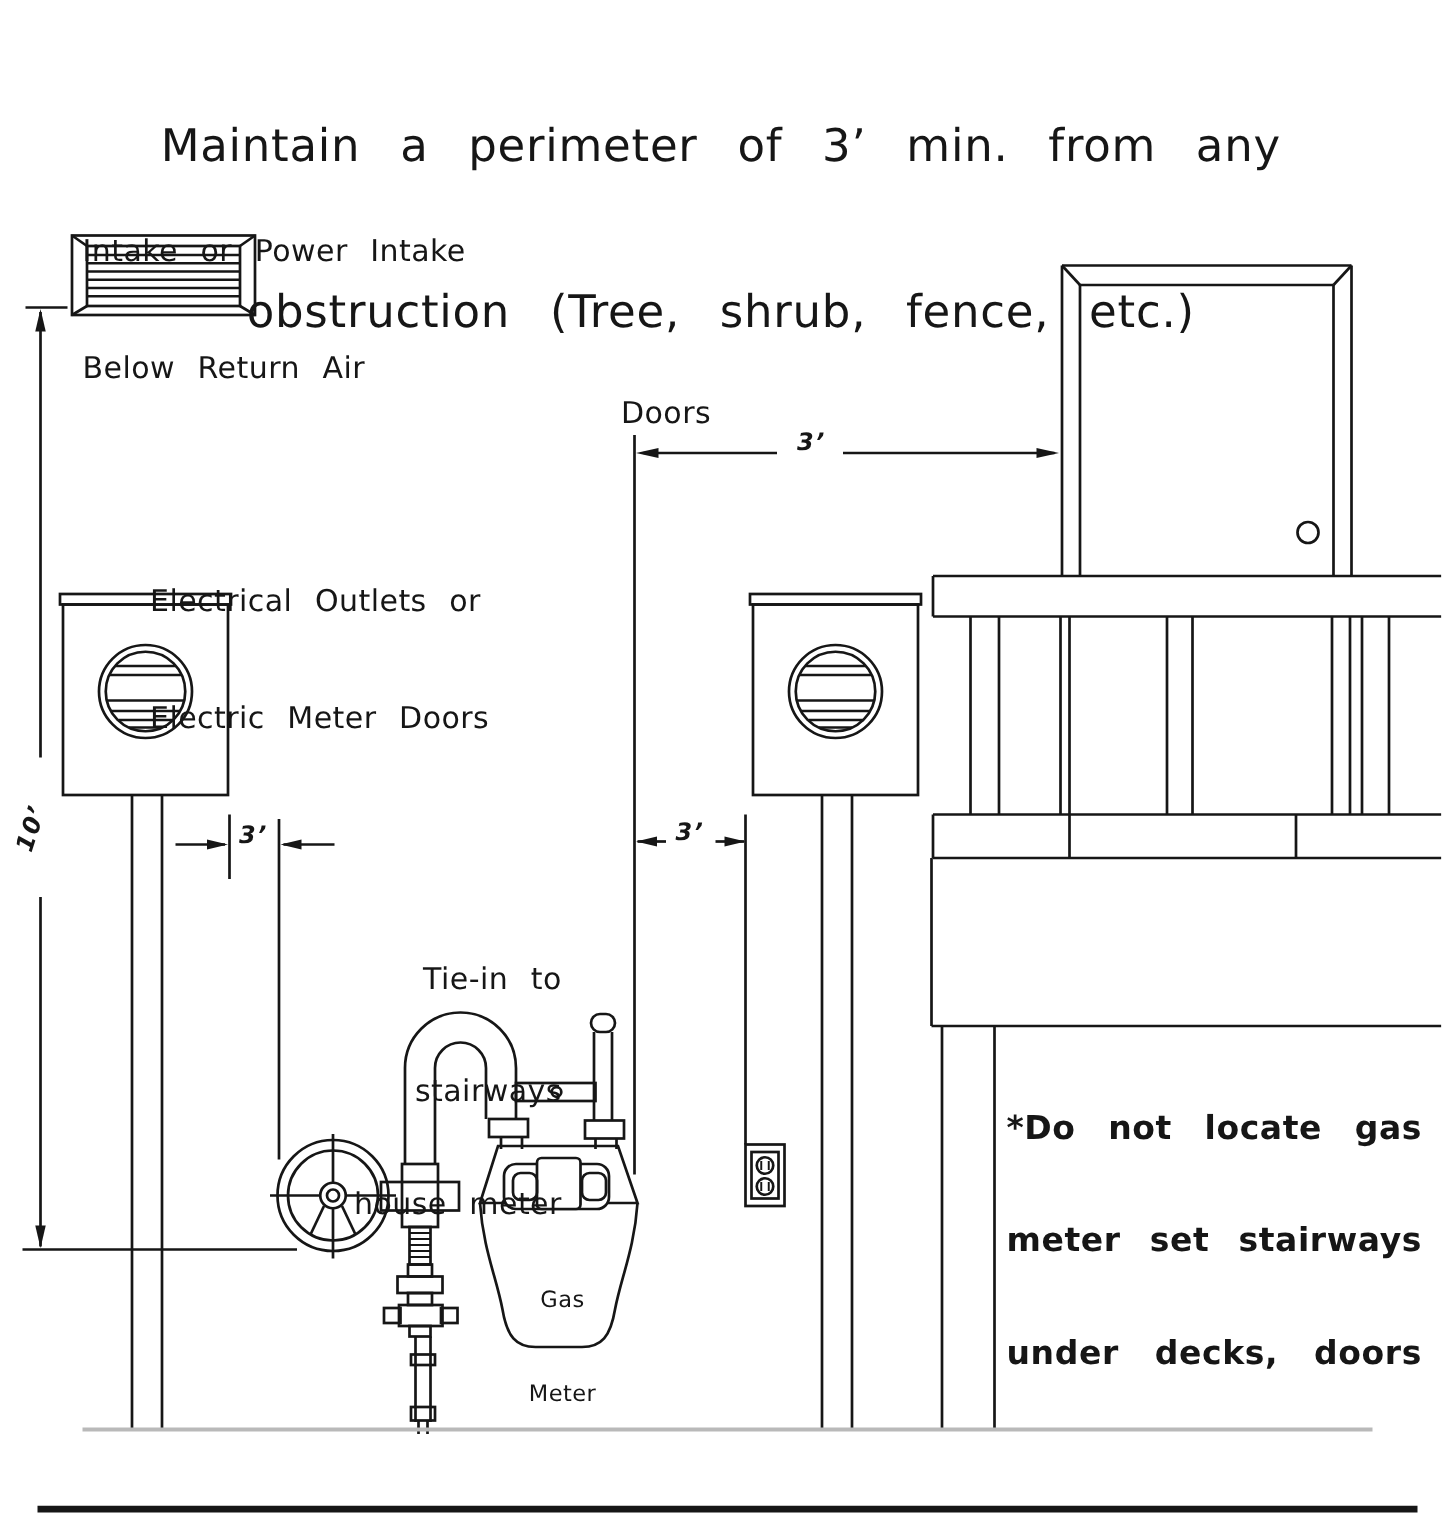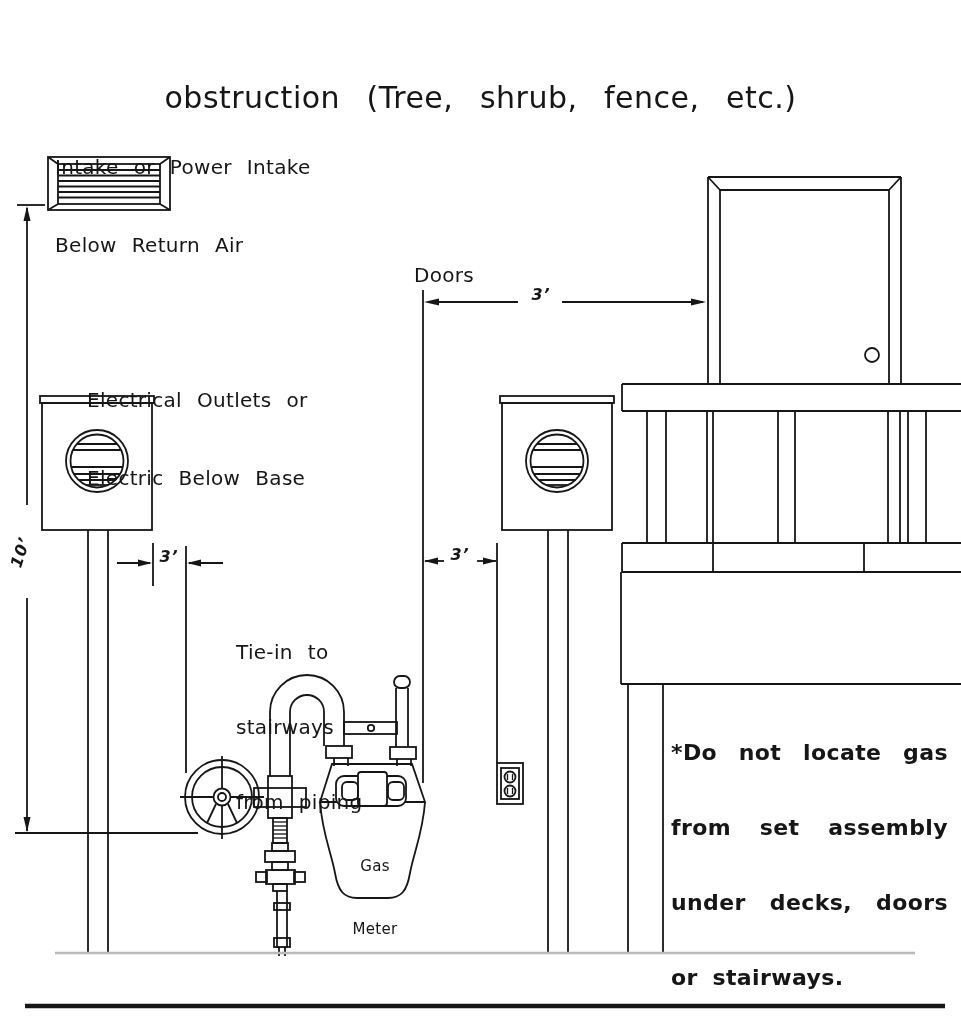--- a/index.html
+++ b/index.html
@@ -217,51 +217,51 @@
         <circle cx="222" cy="797" r="4"></circle>
       </g>
     </g>
 
     <line class="ground" x1="55" y1="953" x2="915" y2="953"></line>
 
     <line class="border" x1="25" y1="1006" x2="945" y2="1006"></line>
   </svg>
 
   <div class="txt title-block">
+    <div>Maintain a perimeter of 3’ min. from any</div>
     <div>obstruction (Tree, shrub, fence, etc.)</div>
   </div>
 
   <div class="txt lbl" style="left:55px; top:102px;">
     <div>Intake or Power Intake</div>
     <div>Below Return Air</div>
   </div>
 
   <div class="txt lbl" style="left:414px; top:262px;">Doors</div>
 
-  <div class="txt lbl" style="left:87px; top:335px;">
+  <div class="txt lbl" style="left:100px; top:335px;">
     <div>Electrical Outlets or</div>
-    <div>Electric Below Base</div>
-  </div>
-
-  <div class="txt lbl lbl3" style="left:236px; top:590px;">
+    <div>Electric Meter Doors</div>
+  </div>
+
+  <div class="txt lbl lbl3" style="left:236px; top:590px;text-align:right;">
     <div>Tie-in to</div>
     <div>stairways</div>
-    <div>from piping</div>
+    <div>house meter</div>
   </div>
 
   <div class="txt gaslbl" style="left:330px; top:814px; width:90px;">
     <div>Gas</div>
     <div>Meter</div>
   </div>
 
   <div class="txt note" style="left:671px; top:690px;">
     <div class="jl">*Do not locate gas</div>
-    <div class="jl">from set assembly</div>
+    <div class="jl">meter set stairways</div>
     <div class="jl">under decks, doors</div>
-    <div>or stairways.</div>
   </div>
 
   <div class="txt dim dim-rot" style="left:-1px; top:535px; width:42px; height:34px;">10’</div>
 
   <div class="txt dim" style="left:521px; top:285px; width:40px;">3’</div>
 
   <div class="txt dim" style="left:149px; top:547px; width:40px;">3’</div>
 
   <div class="txt dim" style="left:440px; top:545px; width:40px;">3’</div>
 

